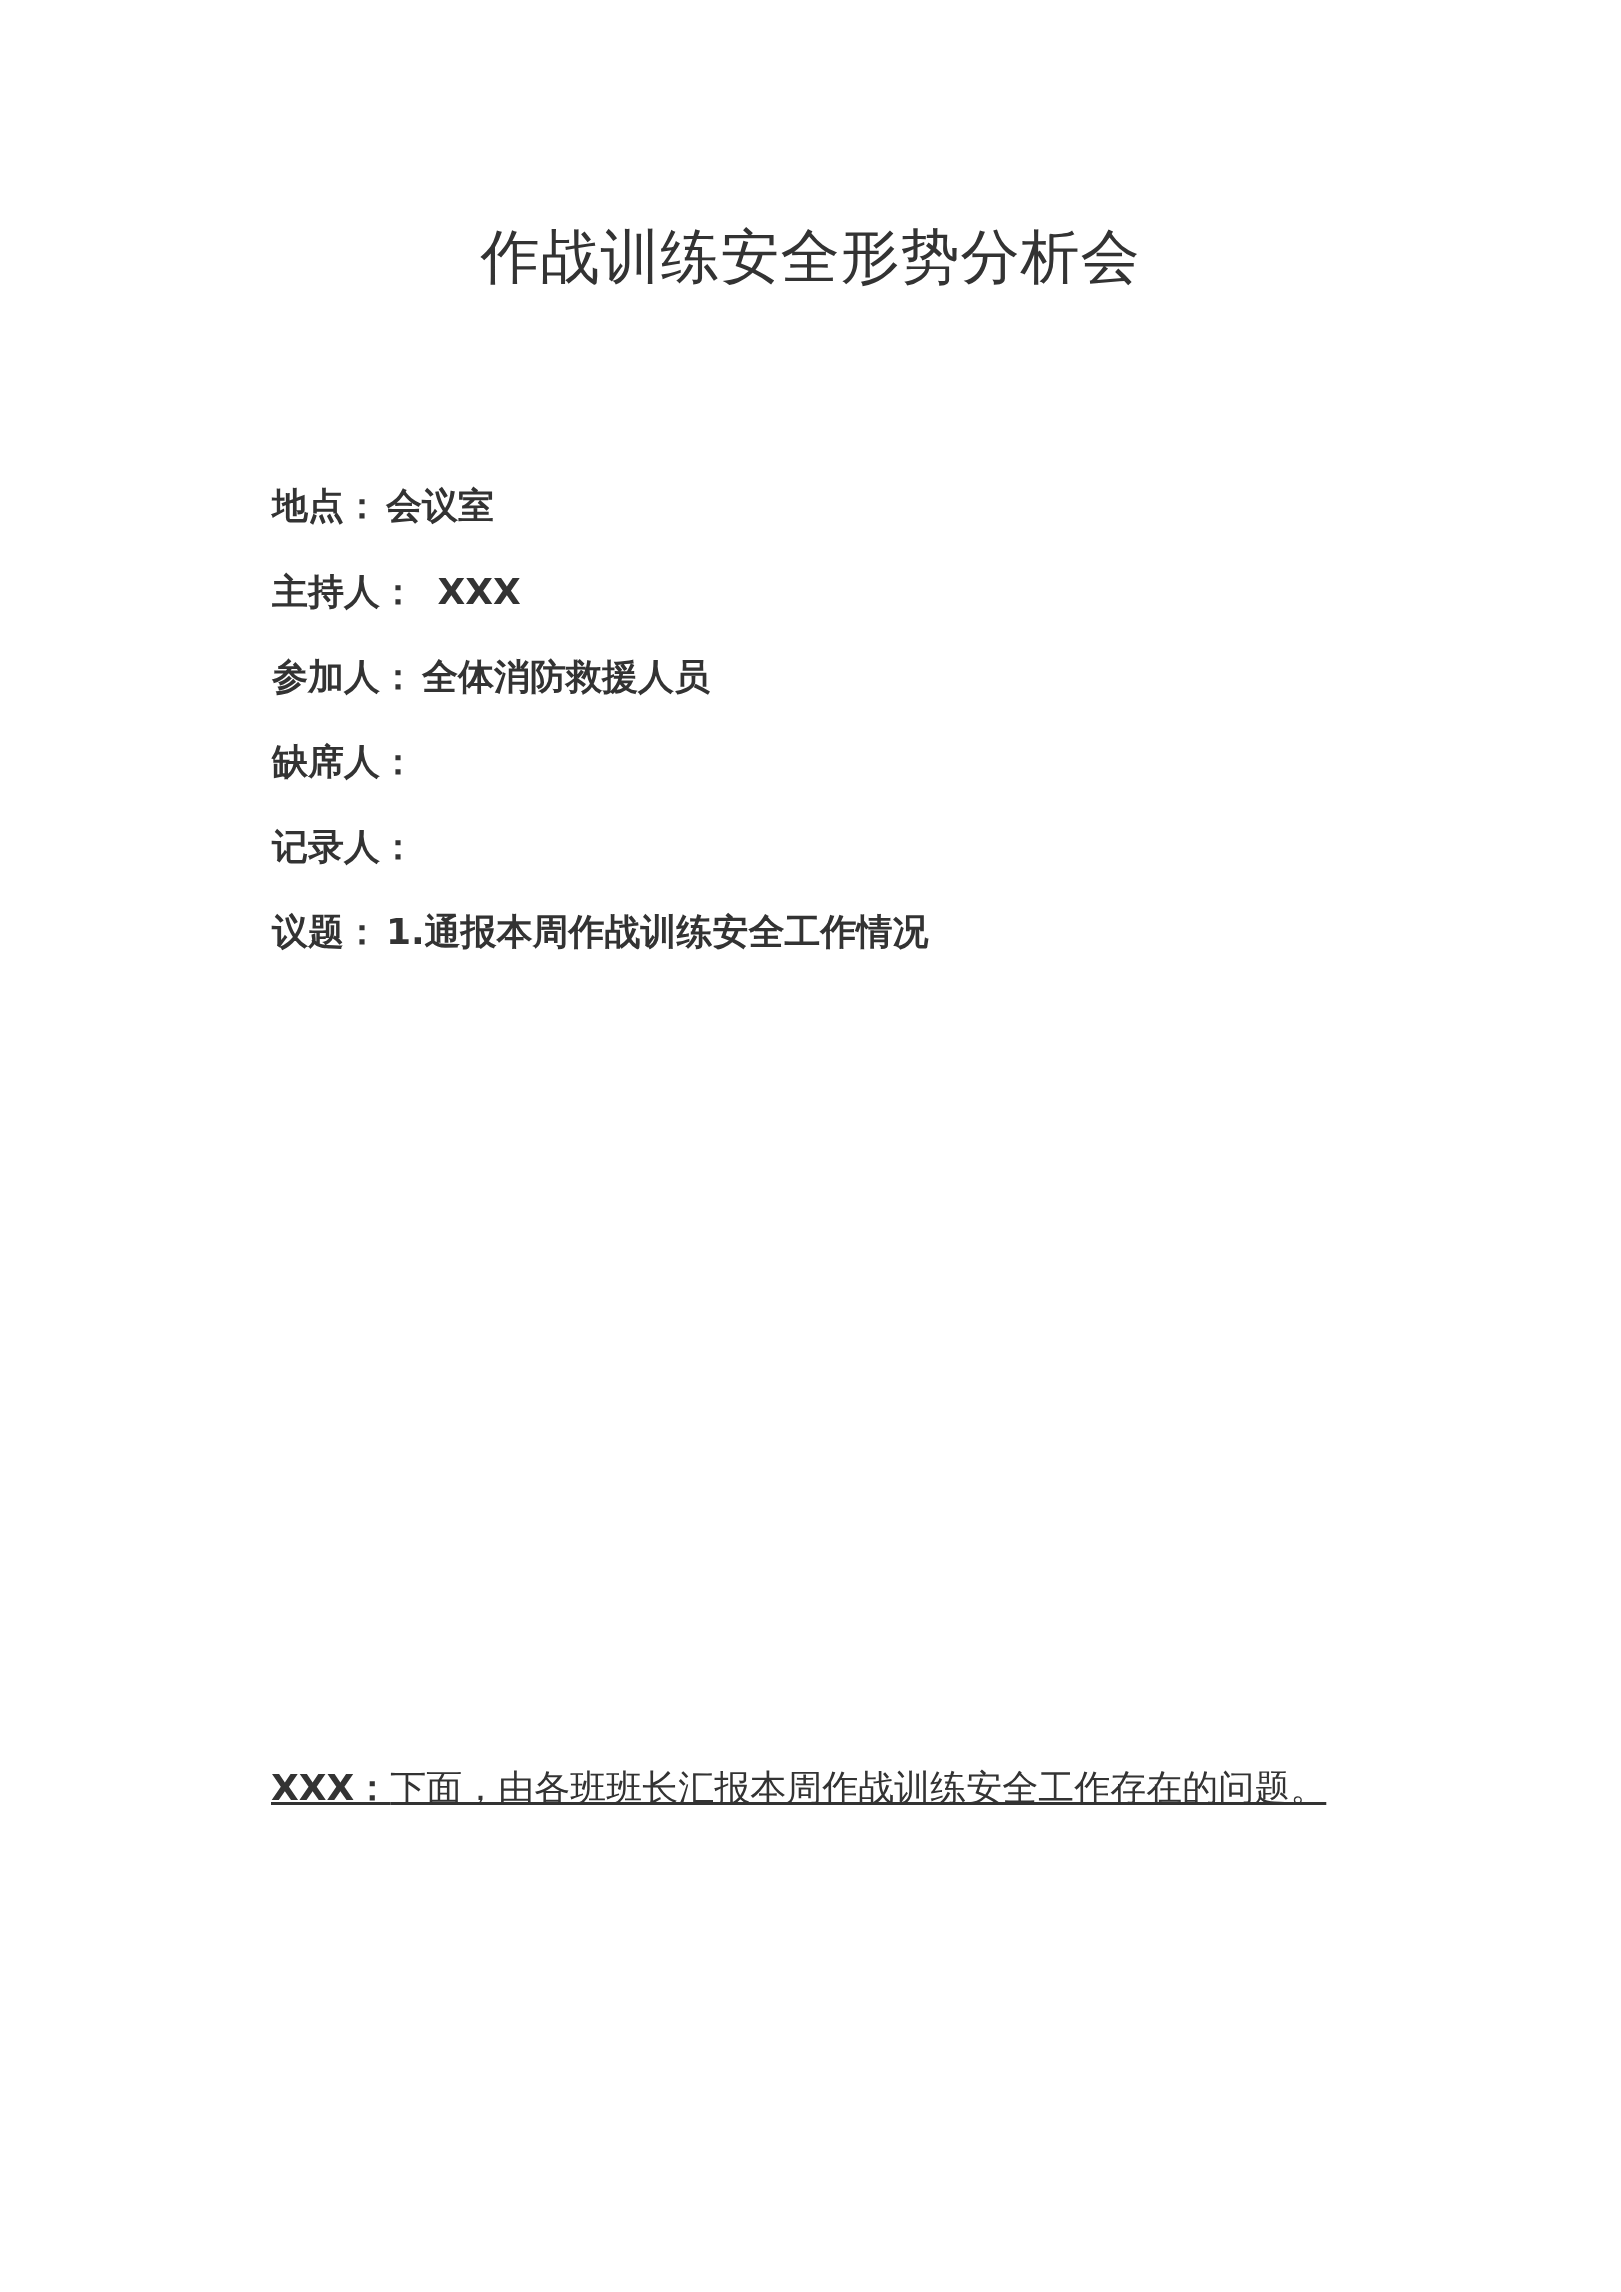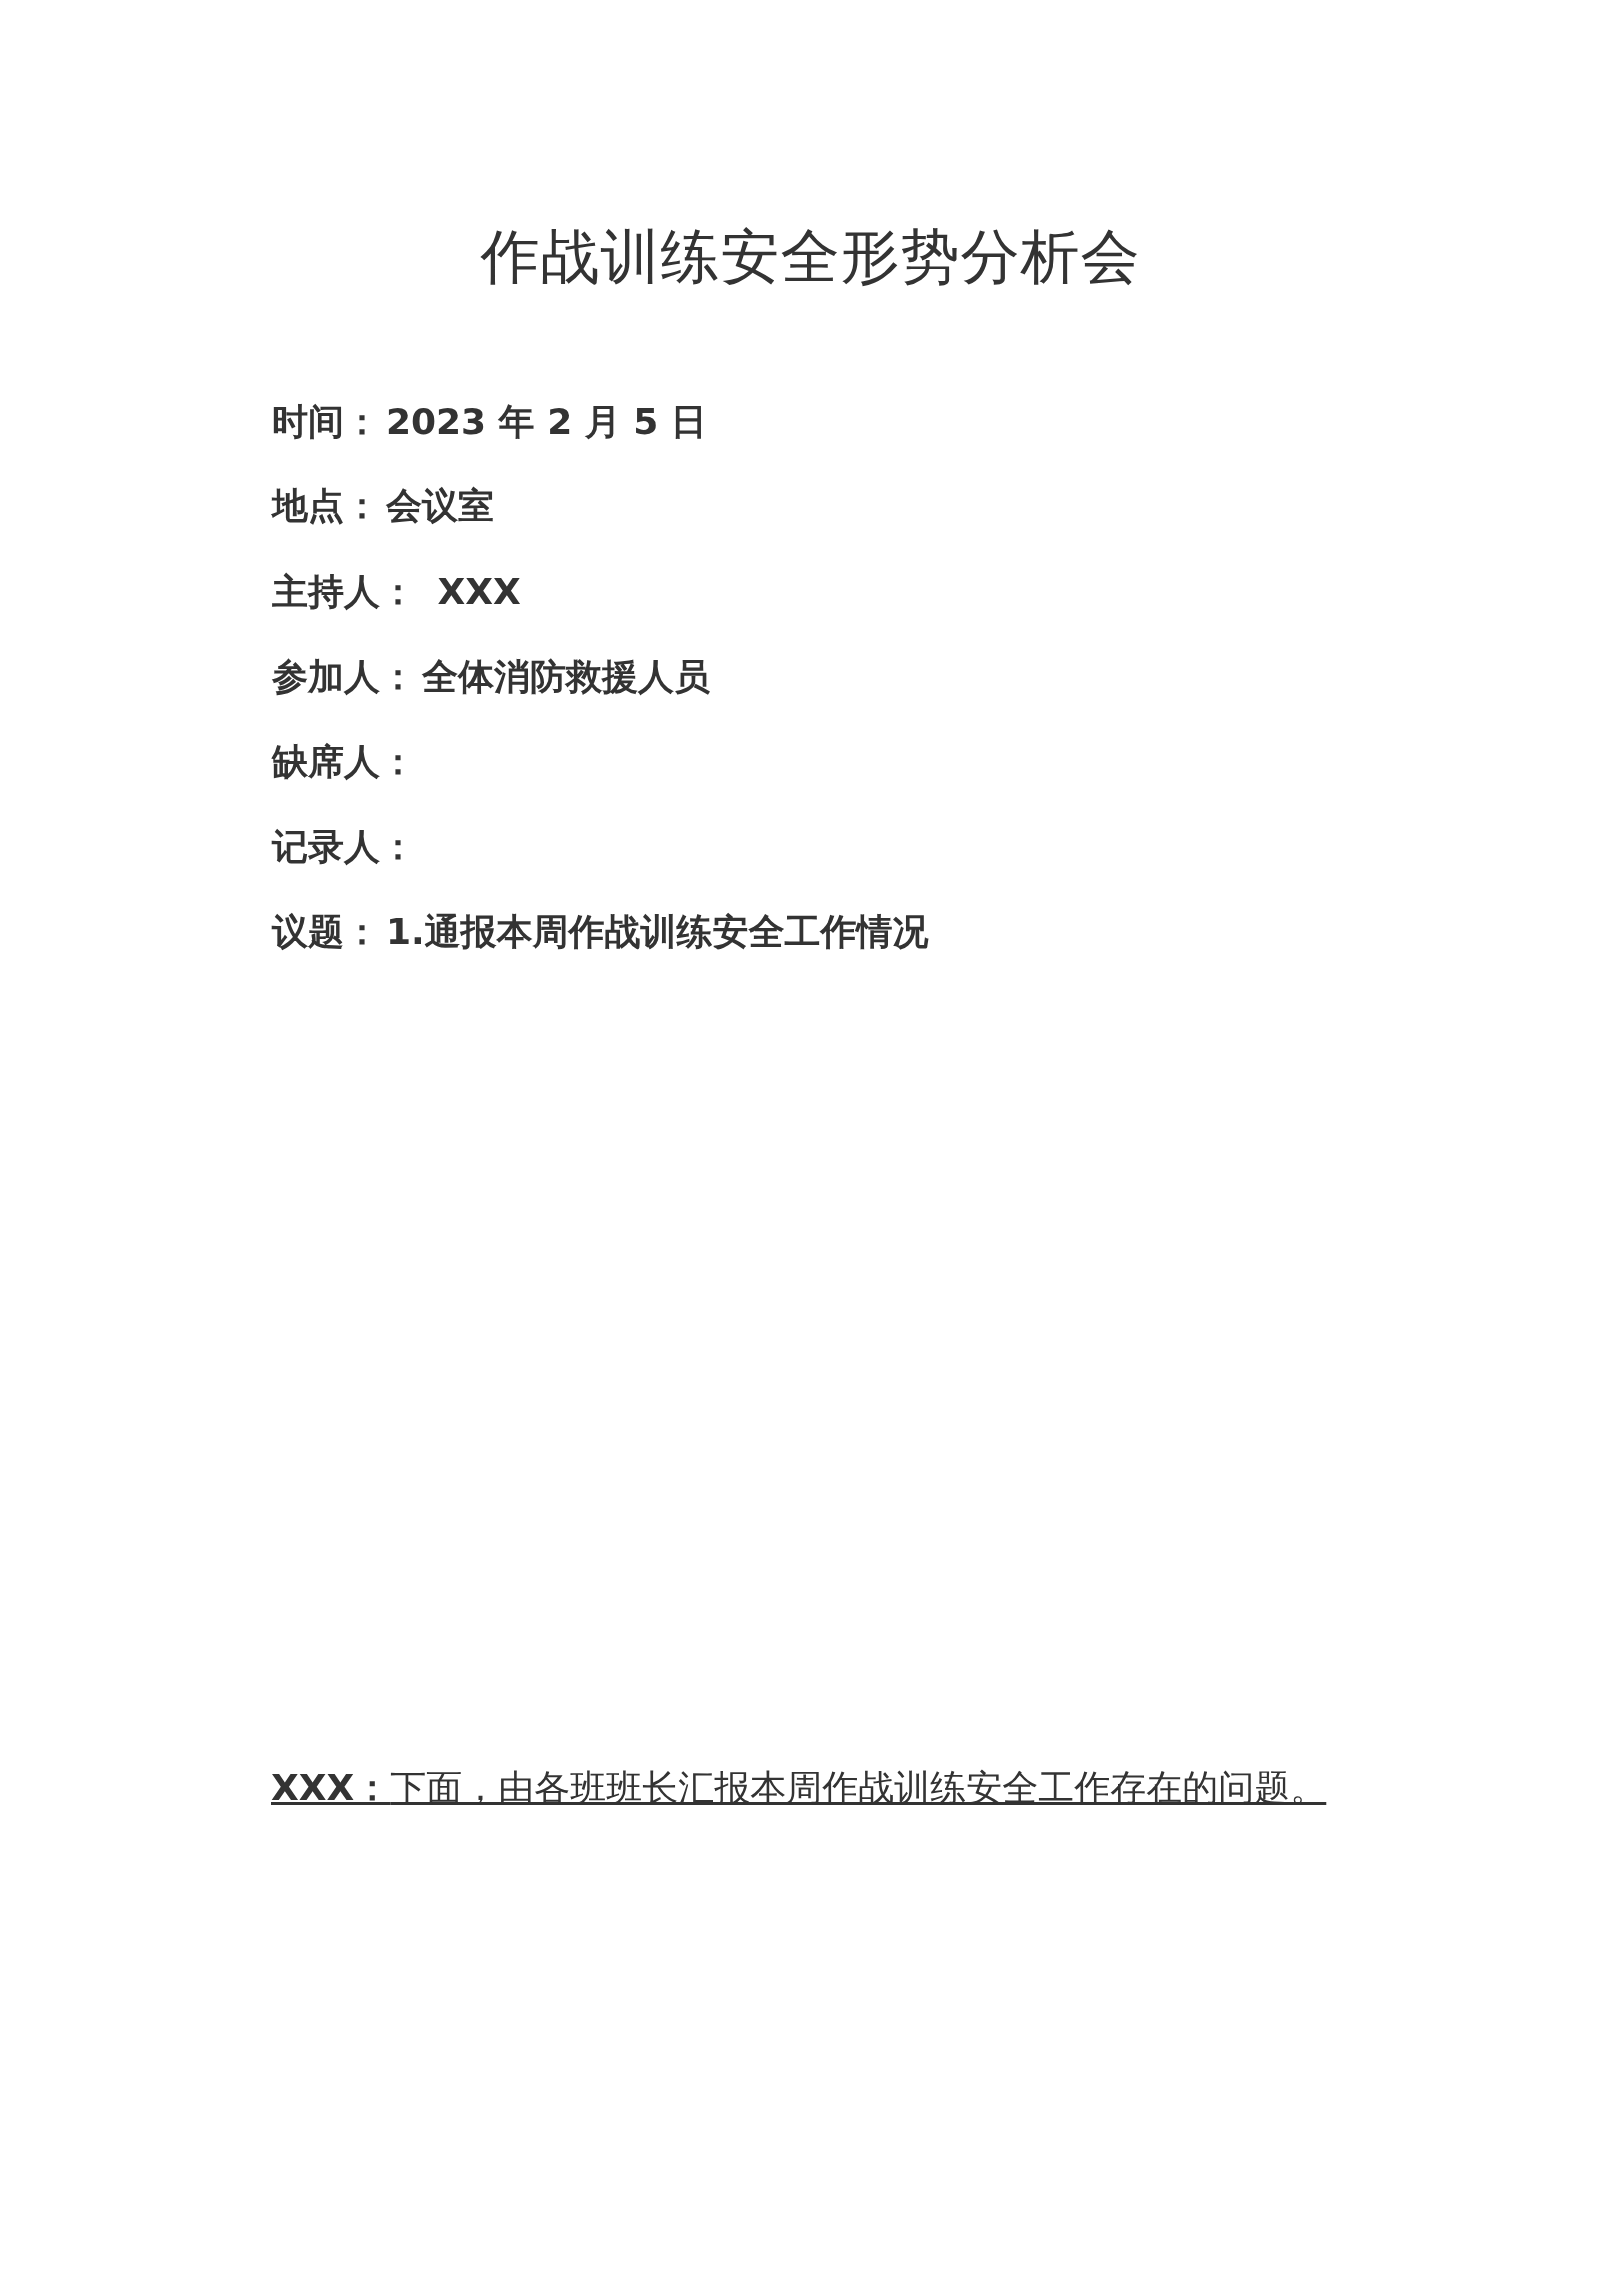--- a/index.html
+++ b/index.html
@@ -27,23 +27,20 @@
   }
   .b { font-weight: bold; }
 </style>
 </head>
 <body>
 
 <div class="page">
 
   <div class="title">作战训练安全形势分析会</div>
 
-  <div class="meta" style="top:397px;">
-    <span>时间：</span><span class="val">2023 年 2 月 5 日</span>
-  </div>
   <div class="meta" style="top:481px;">
     <span>地点：</span><span class="val">会议室</span>
   </div>
   <div class="meta" style="top:567px;">
     <span>主持人：</span><span class="val gap">XXX</span>
   </div>
   <div class="meta" style="top:652px;">
     <span>参加人：</span><span class="val">全体消防救援人员</span>
   </div>
   <div class="meta" style="top:737px;">

